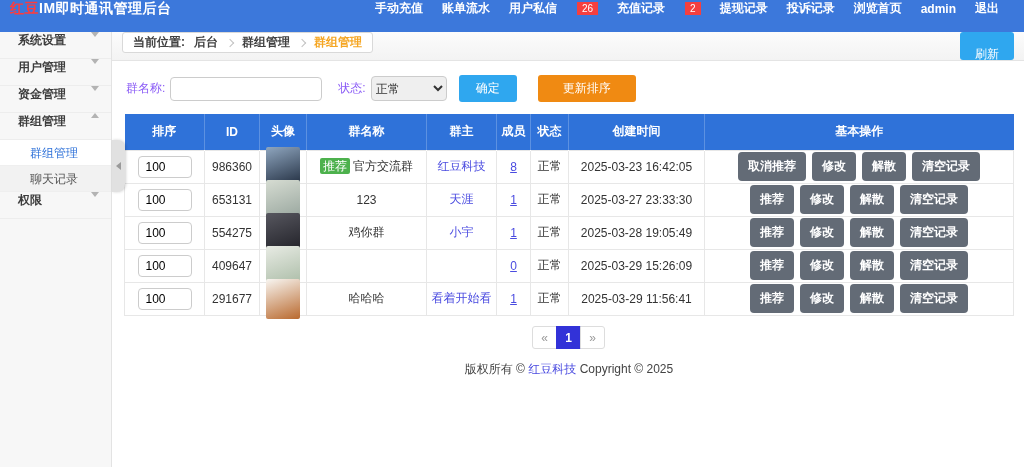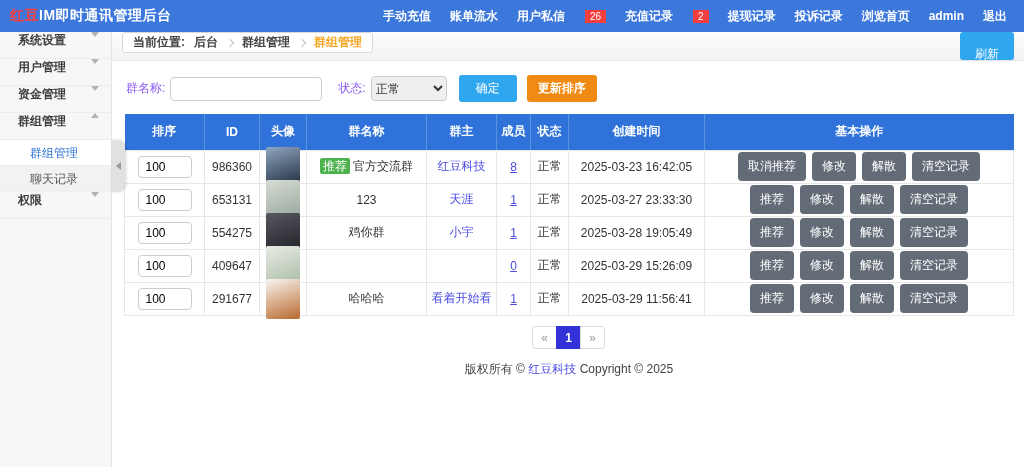--- a/index.html
+++ b/index.html
@@ -3,21 +3,21 @@
 <meta charset="utf-8">
 <style>
   * { box-sizing: border-box; }
   html,body { margin:0; padding:0; }
   body {
     width:1024px; height:467px; overflow:hidden; position:relative;
     background:#fff; color:#333;
     font-family:"Liberation Sans", sans-serif; font-size:12px;
   }
   
-  .topbar { height:32px; background:var(--topbar-bg,#3c78db); display:flex; align-items:center; justify-content:space-between; padding:0 17px 0 10px; }
+  .topbar { height:32px; background:var(--topbar-bg,#3c78db); display:flex; align-items:flex-start; justify-content:space-between; padding:0 25px 0 10px; }
   .brand { font-size:14px; font-weight:bold; color:#fff; letter-spacing:.5px; white-space:nowrap; }
   .brand .brand-red { color:var(--brand-red,#ff3c3c); }
   .topnav { display:flex; align-items:center; gap:19px; }
   .nav-item { color:#fff; font-weight:bold; font-size:12px; text-decoration:none; cursor:pointer; white-space:nowrap; display:inline-flex; align-items:center; }
   .nav-badge { background:var(--badge-red,#f53f3f); color:#fff; border-radius:0; padding:1px 5px; font-size:10px; margin-left:20px; font-weight:normal; }
   
   .shell { display:flex; height:435px; position:relative; }
   .sidebar { width:112px; background:#f7f7f7; border-right:1px solid #e3e3e3; flex:0 0 112px; }
   .side-item { height:27px; display:flex; align-items:flex-start; justify-content:space-between; padding:0 12px 0 18px; border-bottom:1px solid #ededed; font-weight:bold; color:#3c3c3c; cursor:pointer; }
   .tri { width:0; height:0; display:inline-block; }
@@ -30,41 +30,41 @@
   
   .main { flex:1; display:flex; flex-direction:column; min-width:0; }
   .crumbbar { height:29px; background:linear-gradient(#fcfcfc,#f3f3f3); border-bottom:1px solid #e4e4e4; display:flex; justify-content:space-between; padding:0 10px; }
   .crumbbox { display:flex; align-items:center; gap:9px; border:1px solid #d9d9d9; background:#fff; border-radius:3px; height:21px; padding:0 10px; font-weight:bold; color:#404040; }
   .crumb-sep { width:6px; height:6px; border-top:1px solid #c2c2c2; border-right:1px solid #c2c2c2; transform:rotate(45deg); margin-top:1px; }
   .crumb { cursor:pointer; }
   .crumb.last { color:var(--crumb-orange,#f5a623); }
   .btn { border:none; color:#fff; border-radius:3px; font-size:12px; cursor:pointer; font-family:inherit; }
   .refresh { background:var(--accent-blue,#2fa7ef); padding:14px 15px; }
   .confirm { background:var(--accent-blue,#2fa7ef); padding:5px 17px; margin-left:12px; }
-  .update-sort { background:var(--accent-orange,#f08a12); padding:5px 11px; margin-left:10px;font-weight:bold; }
+  .update-sort { background:var(--accent-orange,#f08a12); padding:5px 25px; margin-left:21px; }
   .content { padding:10px 10px 0 12px; }
   .filterbar { display:flex; align-items:center; padding:4px 0 12px 2px; }
   .filterbar label { color:#8b5cf6; }
   .name-input { width:152px; height:24px; border:1px solid #ccc; border-radius:4px; padding:0 8px; font-size:12px; margin-left:5px; font-family:inherit; }
   .status-select { height:25px; width:76px; border:1px solid #ccc; border-radius:4px; font-size:12px; margin-left:5px; font-family:inherit; color:#333; }
   .status-label { margin-left:16px; }
   
   table { width:100%; border-collapse:collapse; table-layout:fixed; }
   th { background:var(--header-bg,#2f72d9); color:#fff; font-size:12px; font-weight:bold; height:36px; border-right:1px solid rgba(255,255,255,.22); }
   th:last-child { border-right:none; }
   td { border:1px solid #e7e7e7; height:33px; text-align:center; font-size:12px; color:#333; background:#fff; padding:0 2px; }
   col.c-sort{width:80px} col.c-id{width:55px} col.c-avatar{width:47px} col.c-name{width:120px}
   col.c-owner{width:70px} col.c-members{width:34px} col.c-status{width:38px} col.c-created{width:136px}
   .sort-input { width:54px; height:22px; border:1px solid #ccc; border-radius:4px; padding:0 7px; font-size:12px; font-family:inherit; }
   .avatar-cell { position:relative; }
   .avatar { position:absolute; left:50%; top:50%; transform:translate(-50%,-50%); width:34px; height:40px; border-radius:2px; z-index:2; }
   .rec-badge { background:var(--badge-green,#4db14d); color:#fff; border-radius:2px; padding:1px 3px; margin-right:3px; font-size:12px; }
   .owner-link { color:var(--link-blue,#4a4be0); text-decoration:none; cursor:pointer; }
   .members-link { color:var(--link-blue,#4a4be0); text-decoration:underline; cursor:pointer; }
-  .action-btn { background:var(--action-gray,#636b76); color:#fff; border:none; border-radius:4px; padding:6px 10px; margin:0 3px; font-size:12px; cursor:pointer; font-family:inherit; font-weight:normal; }
+  .action-btn { background:var(--action-gray,#636b76); color:#fff; border:none; border-radius:4px; padding:6px 10px; margin:0 3px; font-size:12px; cursor:pointer; font-family:inherit; font-weight:bold; }
   
   .pagination { display:flex; justify-content:center; margin-top:10px; }
   .page-box { min-width:25px; height:23px; line-height:23px; text-align:center; border:1px solid #ddd; background:#fff; color:#999; cursor:pointer; padding:0 7px; margin-left:-1px; }
   .page-box.first { border-radius:3px 0 0 3px; }
   .page-box.last { border-radius:0 3px 3px 0; }
   .page-box.active { background:var(--page-active,#3232d8); border-color:var(--page-active,#3232d8); color:#fff; font-weight:bold; }
   .footer { text-align:center; margin-top:12px; color:#444; }
   .footer a { color:var(--link-blue,#4a4be0); text-decoration:none; cursor:pointer; }
 </style>
 </head>

